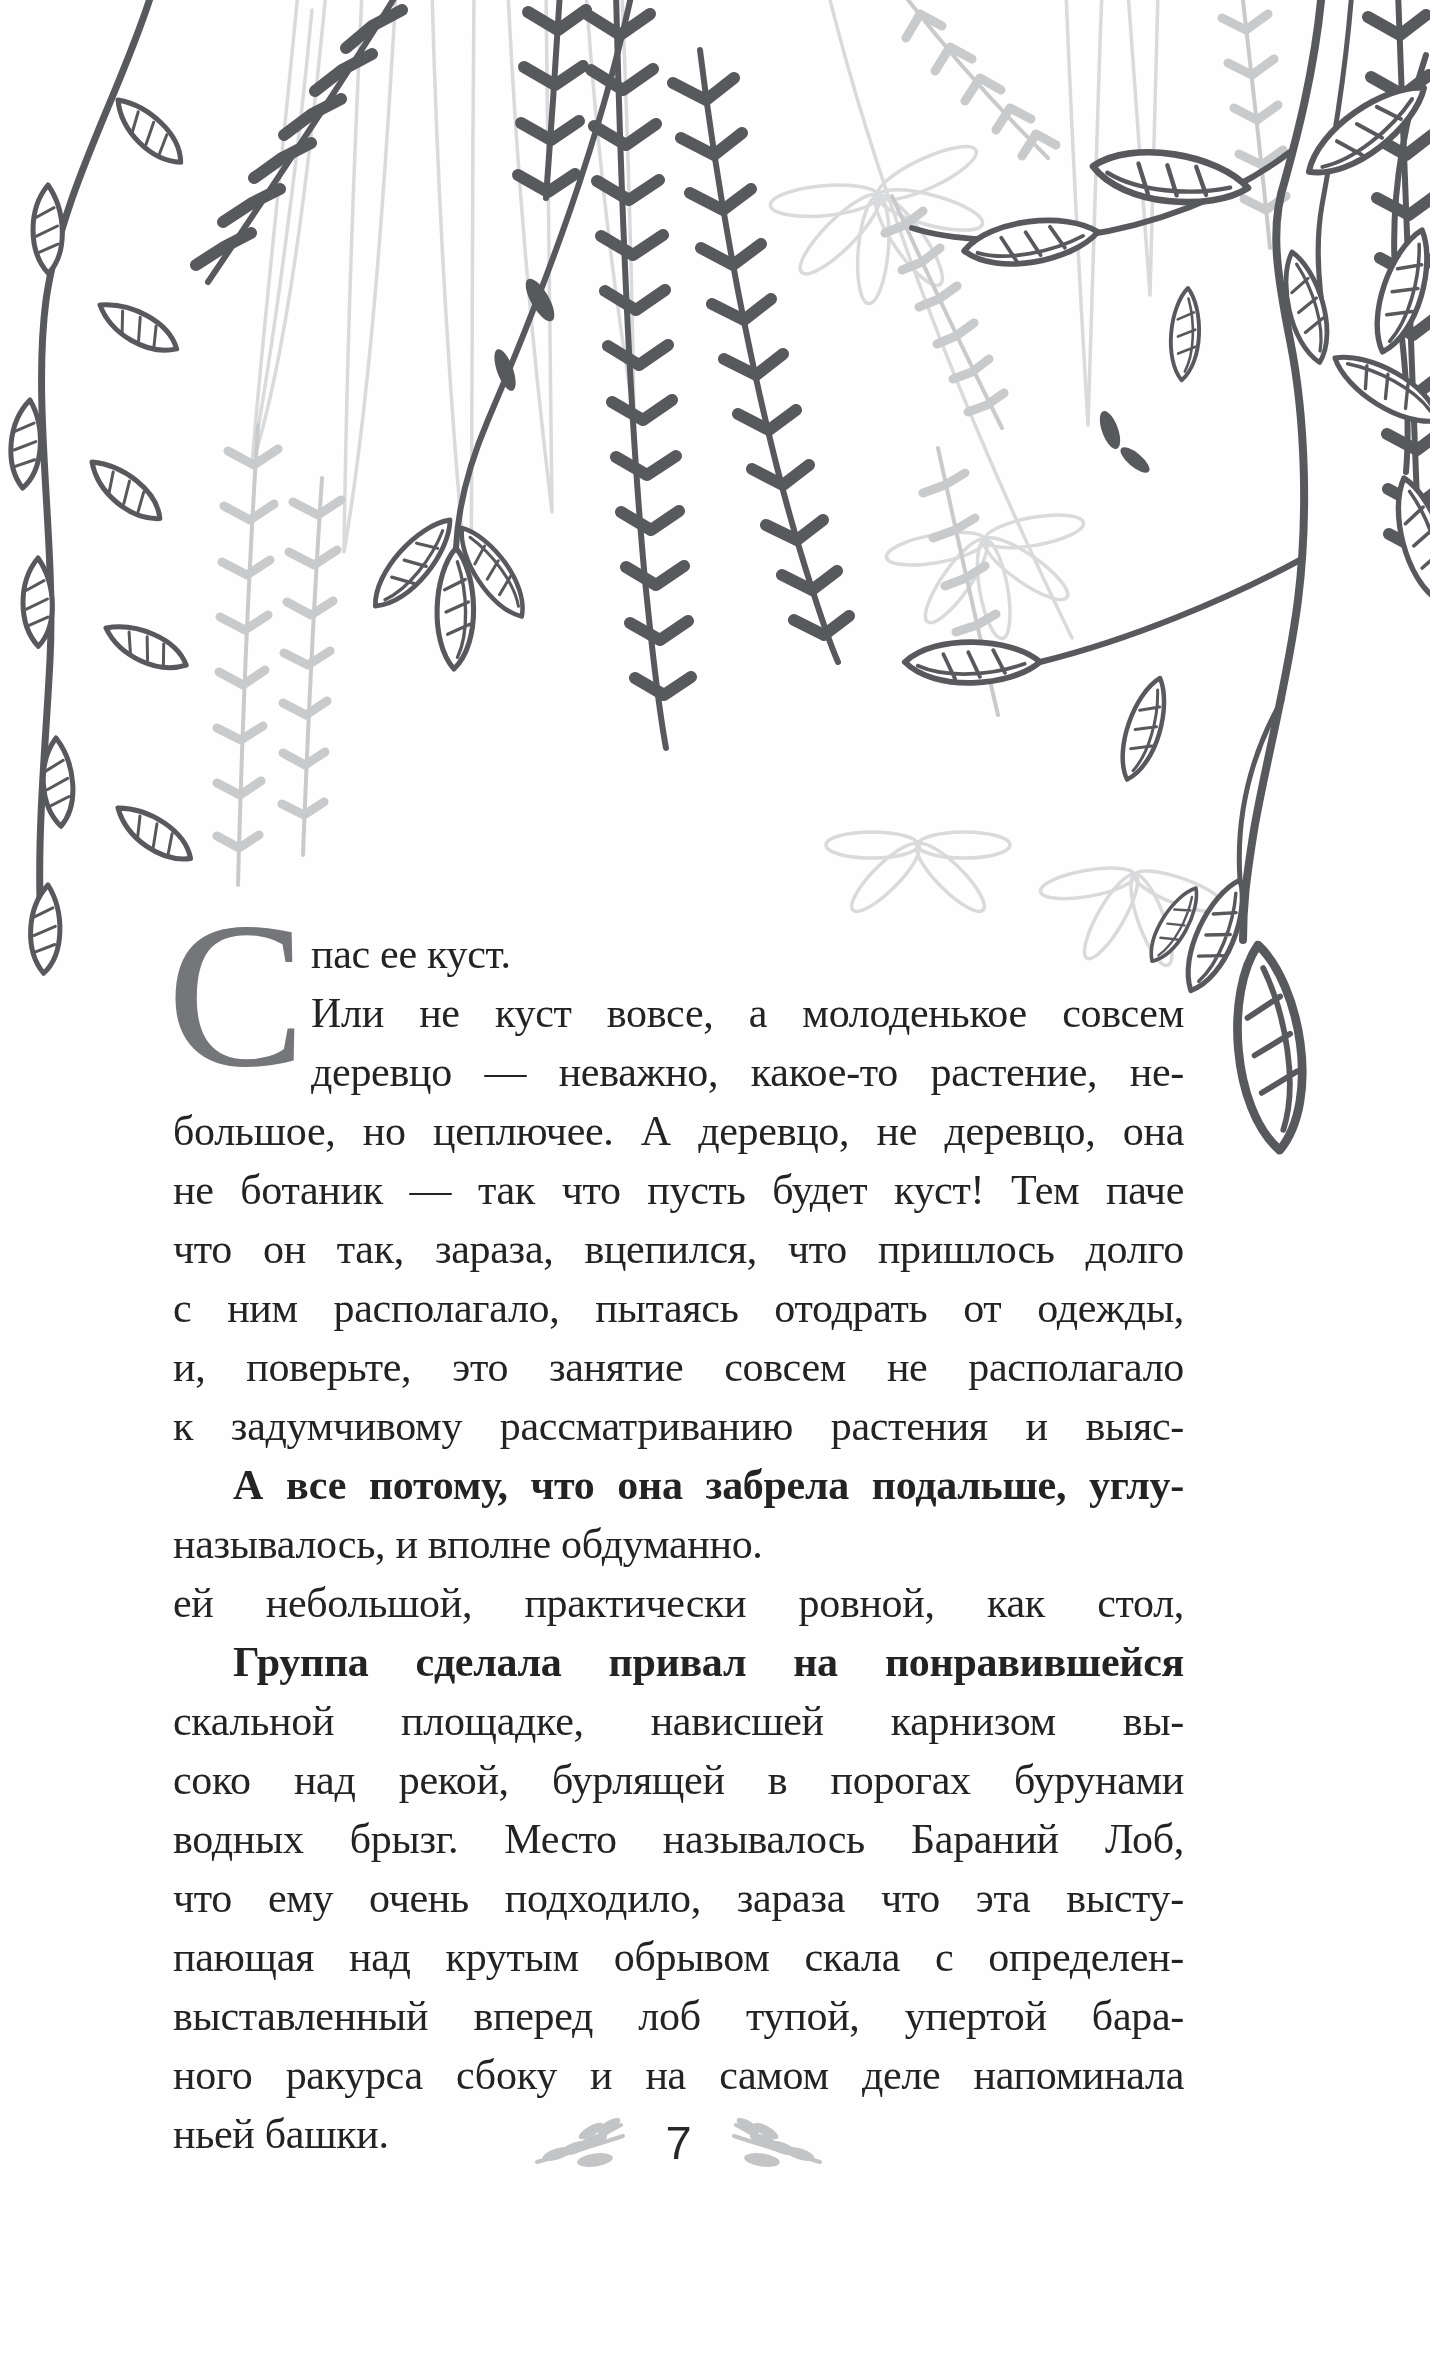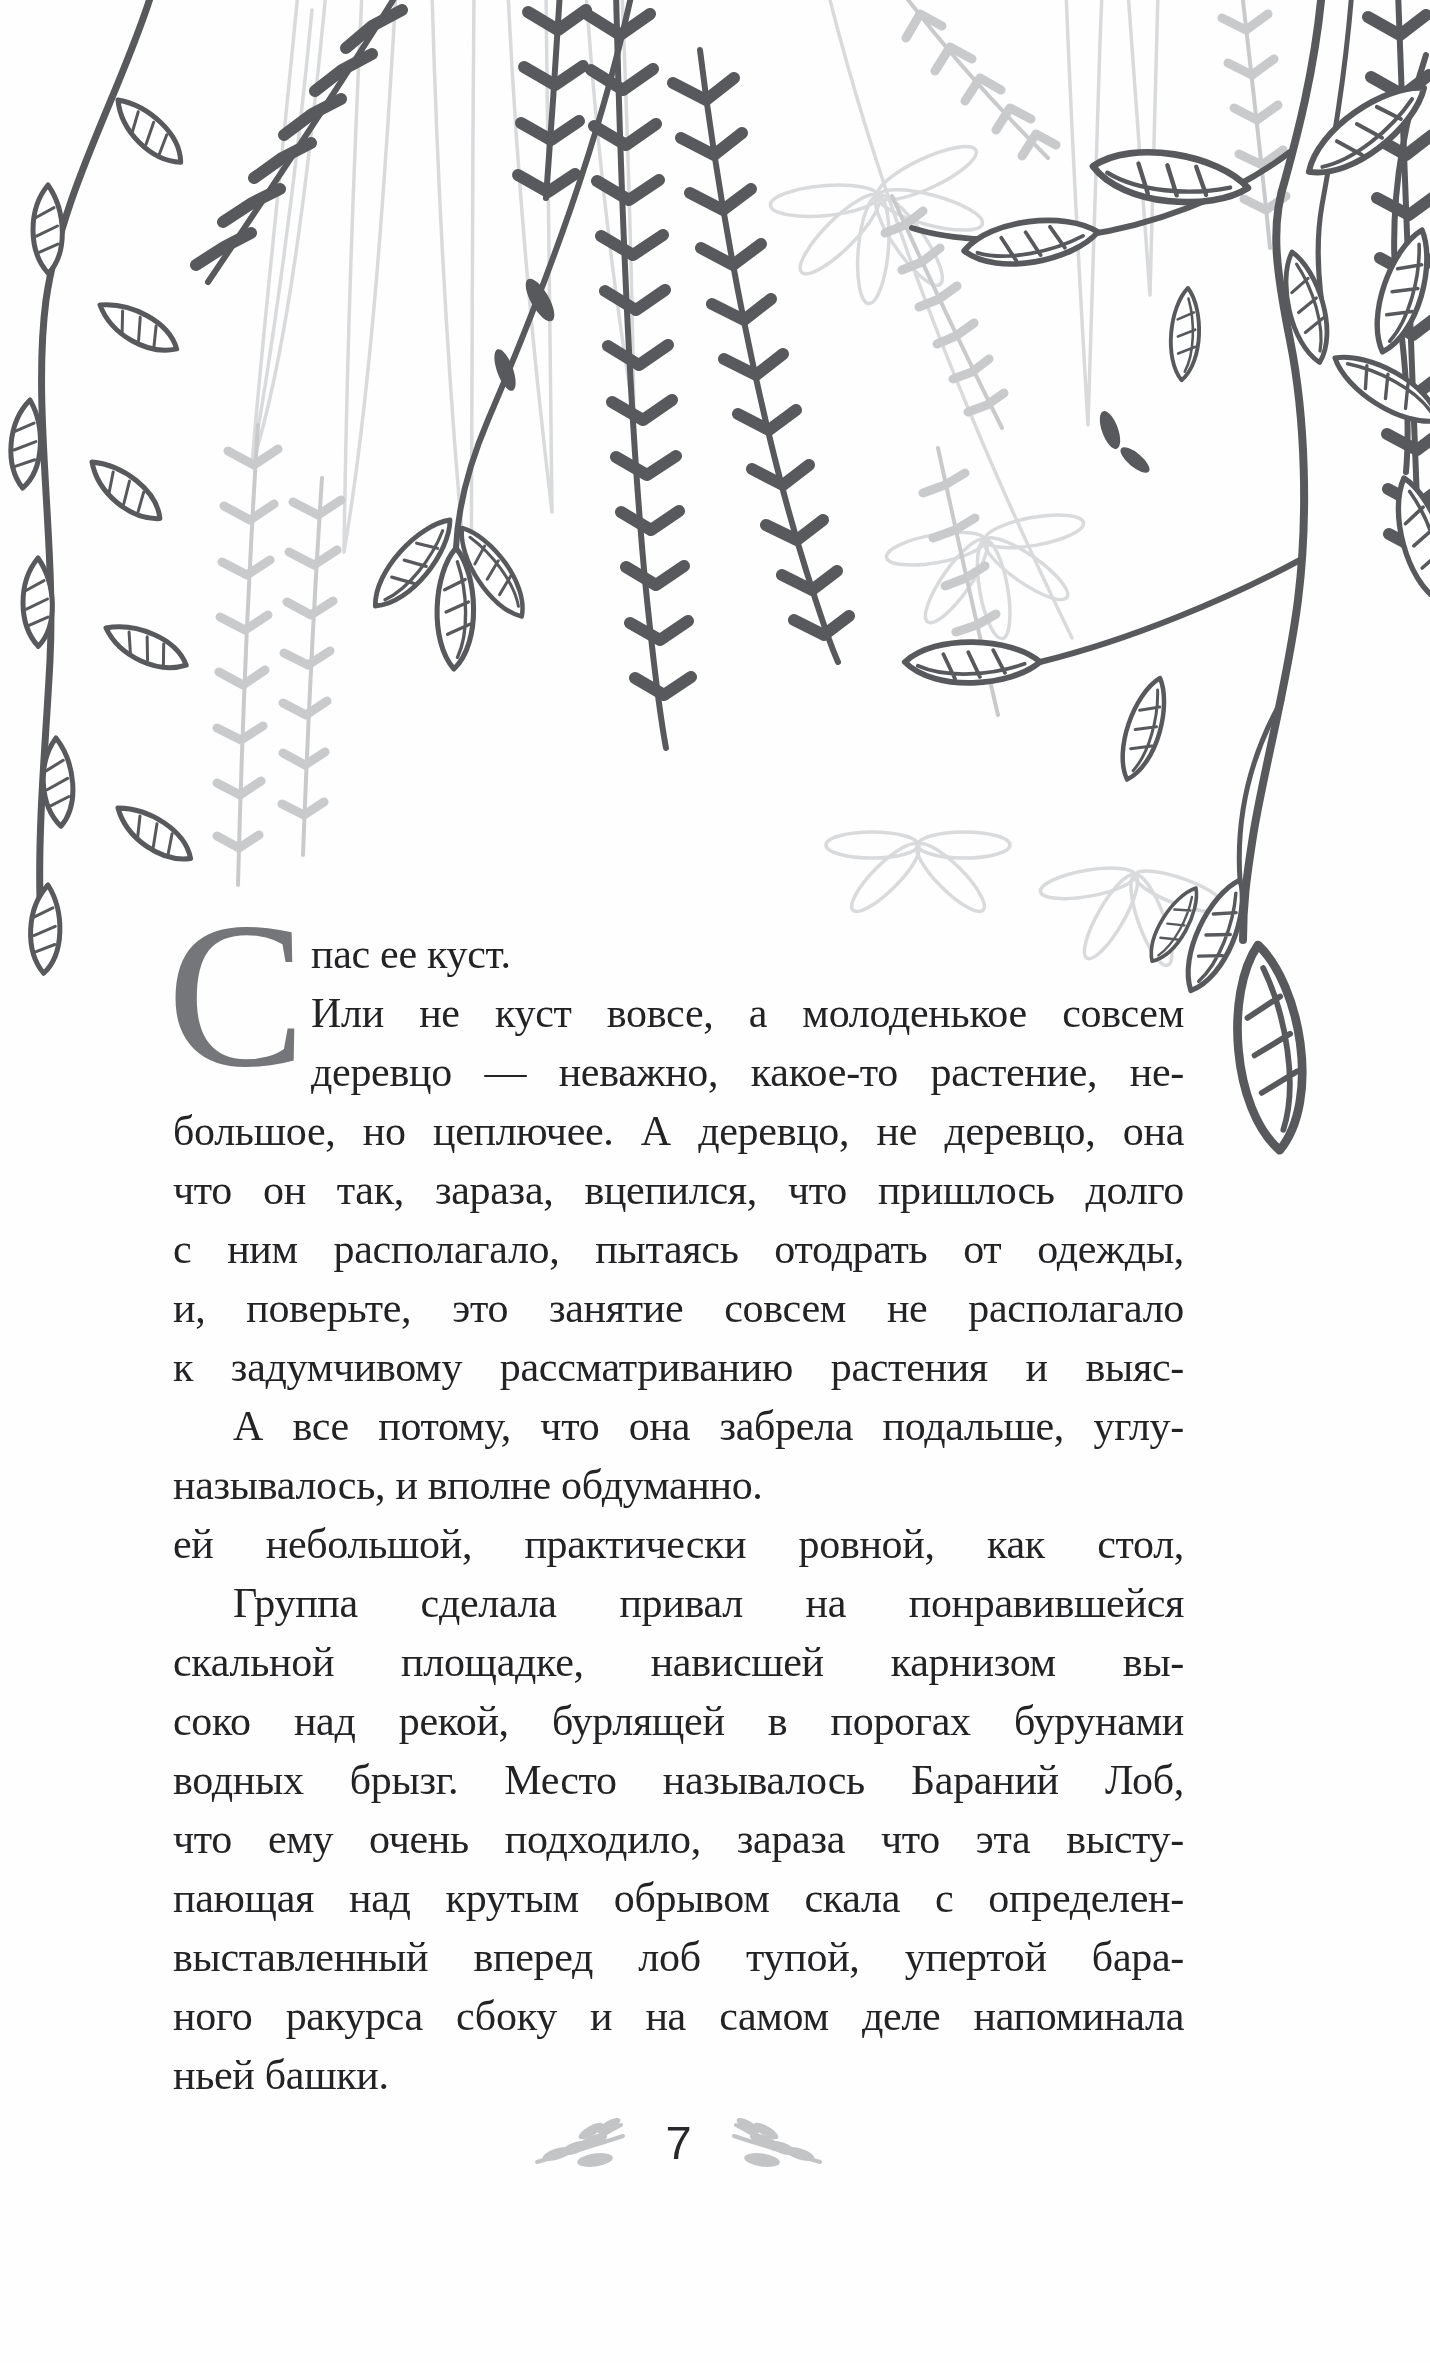--- a/index.html
+++ b/index.html
@@ -13,21 +13,21 @@
   }
   .art{position:absolute;top:0;left:0;z-index:1;}
   .text-block{
     position:absolute;left:165px;top:921px;width:1027px;z-index:2;
     font-size:42px;line-height:51px;letter-spacing:-0.3px;
     color:#232326;
   }
   .ln{margin:8px;height:51px;overflow:visible;}
   .just{text-align:justify;text-align-last:justify;}
   .last{text-align:left;}
-  .indent{text-indent:60px;}
+  .indent{text-indent:60px;font-weight:bold;}
   .dropcap{
     float:left;width:146px;height:153px;position:relative;
   }
   .dropcap span{
     position:absolute;top:-30px;left:2px;
     font-size:208px;line-height:208px;letter-spacing:0;
     color:#747679;
   }
   .footer{
     position:absolute;left:165px;top:2112px;width:1027px;height:64px;z-index:2;
@@ -189,20 +189,21 @@
   </svg>
 
   <div class="text-block">
     <div class="dropcap">
         <span>С</span>
       </div>
     <div class="ln last">пас ее куст.</div>
     <div class="ln just">Или не куст вовсе, а молоденькое совсем</div>
     <div class="ln just">деревцо — неважно, какое-то растение, не-</div>
     <div class="ln just">большое, но цеплючее. А деревцо, не деревцо, она</div>
+    <div class="ln just">не ботаник — так что пусть будет куст! Тем паче</div>
     <div class="ln just">что он так, зараза, вцепился, что пришлось долго</div>
     <div class="ln just">с ним располагало, пытаясь отодрать от одежды,</div>
     <div class="ln just">и, поверьте, это занятие совсем не располагало</div>
     <div class="ln just">к задумчивому рассматриванию растения и выяс-</div>
     <div class="ln just indent">А все потому, что она забрела подальше, углу-</div>
     <div class="ln last">называлось, и вполне обдуманно.</div>
     <div class="ln just">ей небольшой, практически ровной, как стол,</div>
     <div class="ln just indent">Группа сделала привал на понравившейся</div>
     <div class="ln just">скальной площадке, нависшей карнизом вы-</div>
     <div class="ln just">соко над рекой, бурлящей в порогах бурунами</div>

